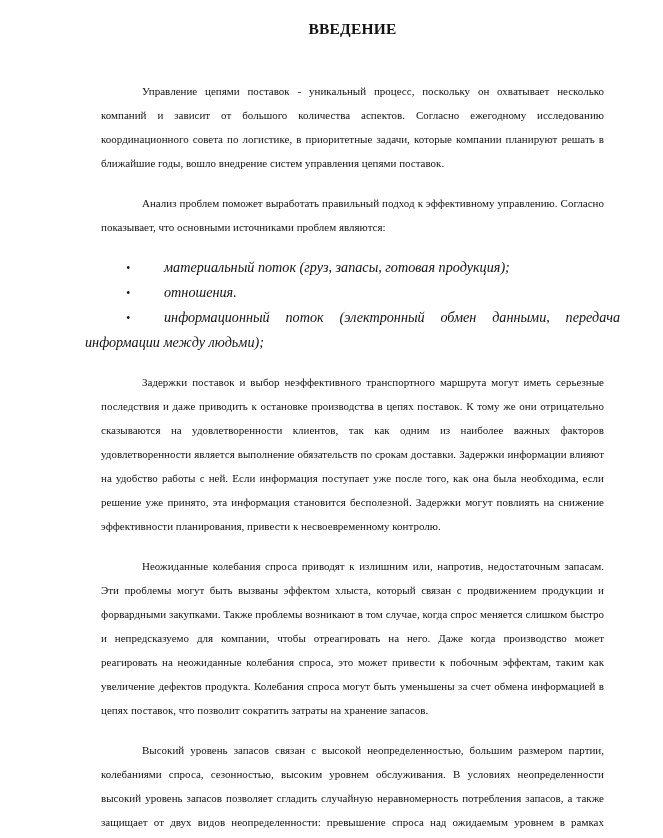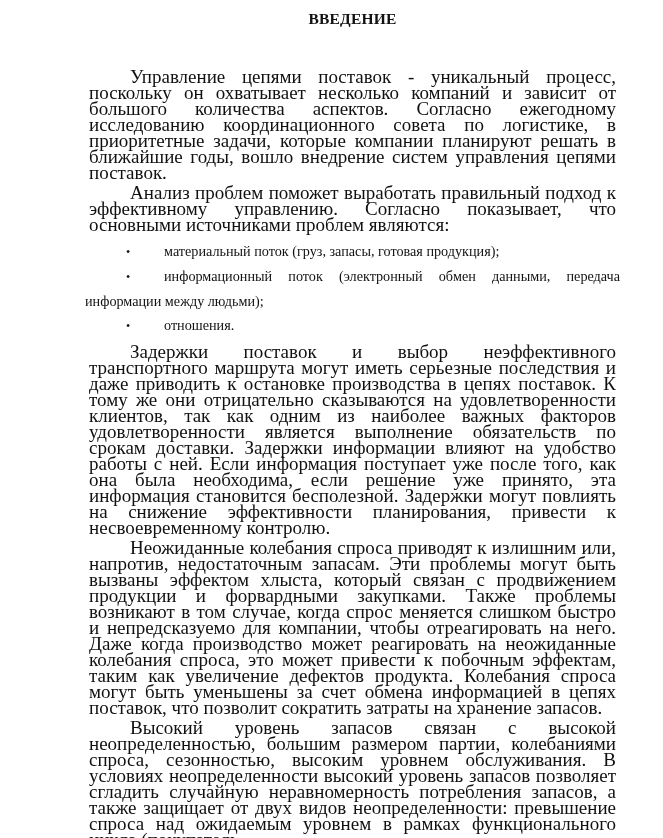--- a/index.html
+++ b/index.html
@@ -5,49 +5,49 @@
   html, body { margin: 0; padding: 0; background: #ffffff; }
   body {
     width: 663px; height: 838px; overflow: hidden; position: relative;
     font-family: "Liberation Serif", "DejaVu Serif", serif;
     color: #111111;
   }
   .page {
     position: absolute; left: 85px; top: 0; width: 535px;
   }
   .title {
-    margin: 0; padding-top: 9px;
+    margin: 0; padding-top: 19px;
     text-align: center; font-weight: bold; font-size: 15.5px; line-height: 20px;
     letter-spacing: 0.2px;
   }
   .para {
-    margin: 4px; font-size: 19px; line-height: 16px;
+    margin: 16px; font-size: 11px; line-height: 24px;
     text-align: justify; text-indent: 41px;
   }
   .para.first { margin-top: 40px; }
-  .list { margin: 6px 0 6px 0; padding: 0; list-style: none; }
+  .list { margin: 6px 0 6px 0; padding: 0; list-style: none; font-style: italic; }
   .list li {
     font-size: 14.2px; line-height: 24px; text-align: justify;
     text-indent: 41px; position: relative;
   }
   .bullet {
     display: inline-block; width: 38px; text-indent: 0; font-size: 12px;
   }
 </style>
 </head>
 <body>
 
 <div class="page">
   <h1 class="title">ВВЕДЕНИЕ</h1>
 
   <p class="para first">Управление цепями поставок - уникальный процесс, поскольку он охватывает несколько компаний и зависит от большого количества аспектов. Согласно ежегодному исследованию координационного совета по логистике, в приоритетные задачи, которые компании планируют решать в ближайшие годы, вошло внедрение систем управления цепями поставок.</p>
   <p class="para">Анализ проблем поможет выработать правильный подход к эффективному управлению. Согласно показывает, что основными источниками проблем являются:</p>
 
   <ul class="list">
     <li><span class="bullet">•</span><span>материальный поток (груз, запасы, готовая продукция);</span></li>
+    <li><span class="bullet">•</span><span>отношения.</span></li>
     <li><span class="bullet">•</span><span>информационный поток (электронный обмен данными, передача информации между людьми);</span></li>
-    <li><span class="bullet">•</span><span>отношения.</span></li>
   </ul>
 
   <p class="para">Задержки поставок и выбор неэффективного транспортного маршрута могут иметь серьезные последствия и даже приводить к остановке производства в цепях поставок. К тому же они отрицательно сказываются на удовлетворенности клиентов, так как одним из наиболее важных факторов удовлетворенности является выполнение обязательств по срокам доставки. Задержки информации влияют на удобство работы с ней. Если информация поступает уже после того, как она была необходима, если решение уже принято, эта информация становится бесполезной. Задержки могут повлиять на снижение эффективности планирования, привести к несвоевременному контролю.</p>
   <p class="para">Неожиданные колебания спроса приводят к излишним или, напротив, недостаточным запасам. Эти проблемы могут быть вызваны эффектом хлыста, который связан с продвижением продукции и форвардными закупками. Также проблемы возникают в том случае, когда спрос меняется слишком быстро и непредсказуемо для компании, чтобы отреагировать на него. Даже когда производство может реагировать на неожиданные колебания спроса, это может привести к побочным эффектам, таким как увеличение дефектов продукта. Колебания спроса могут быть уменьшены за счет обмена информацией в цепях поставок, что позволит сократить затраты на хранение запасов.</p>
   <p class="para">Высокий уровень запасов связан с высокой неопределенностью, большим размером партии, колебаниями спроса, сезонностью, высоким уровнем обслуживания. В условиях неопределенности высокий уровень запасов позволяет сгладить случайную неравномерность потребления запасов, а также защищает от двух видов неопределенности: превышение спроса над ожидаемым уровнем в рамках функционального цикла (покупатель</p>
 </div>
 
 </body></html>

